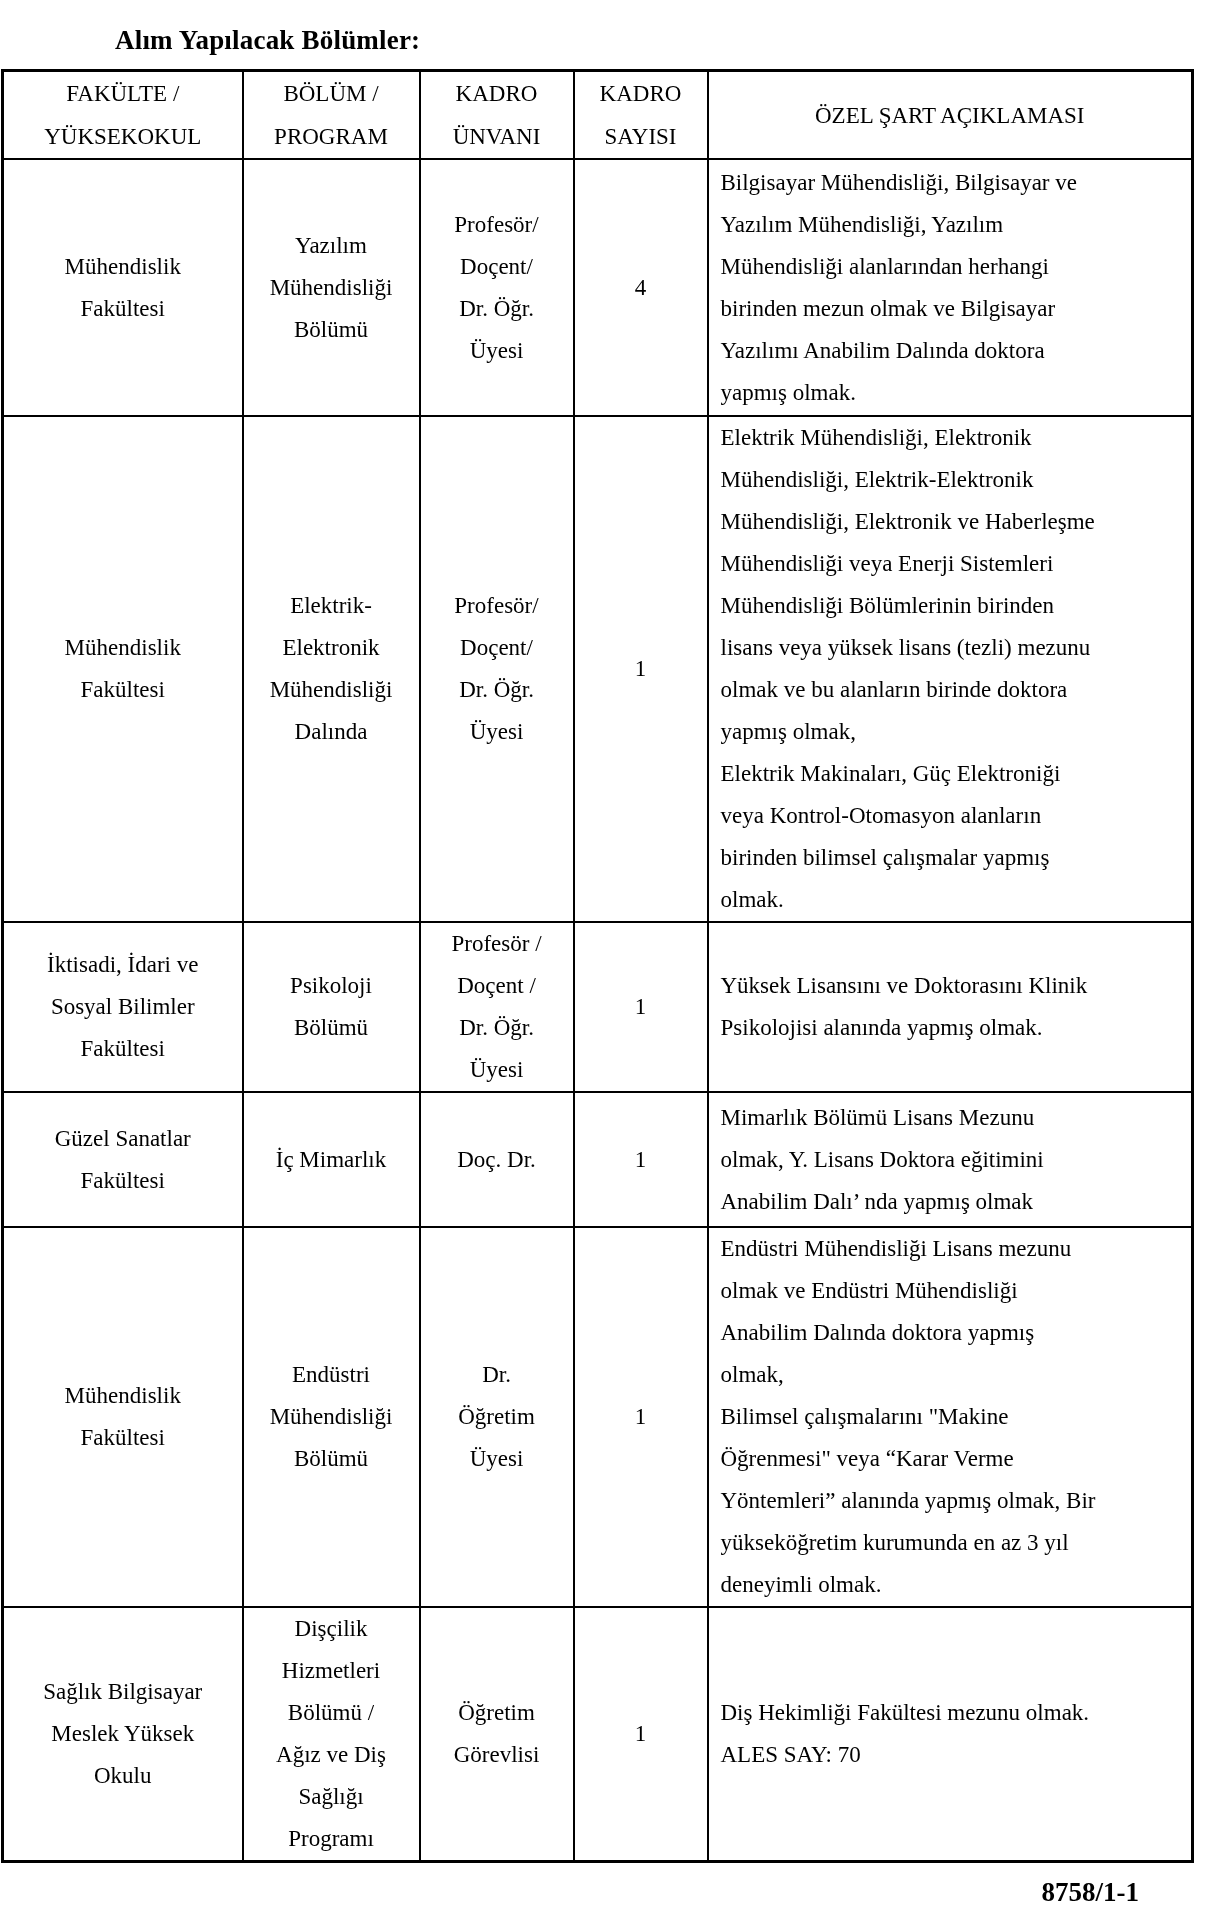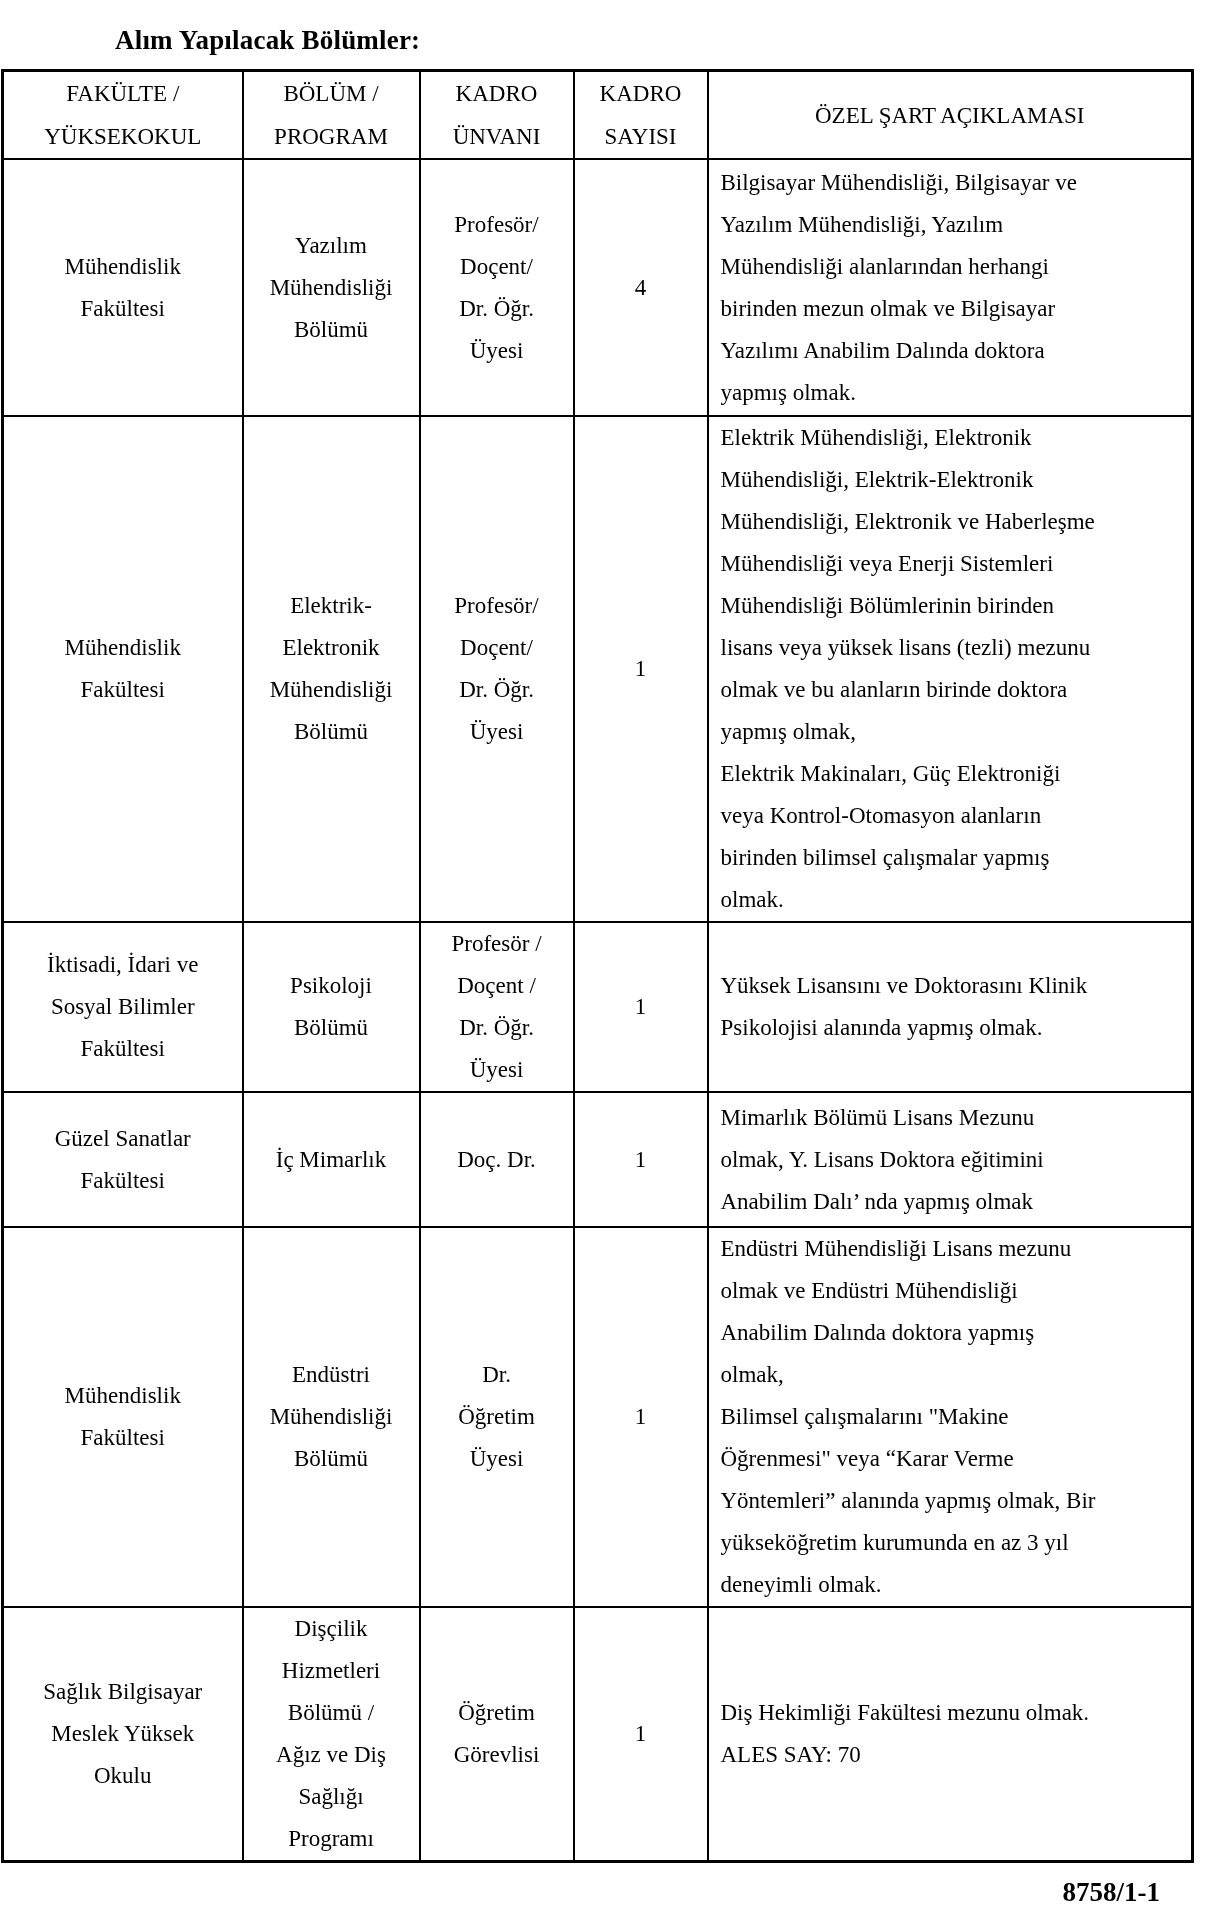--- a/index.html
+++ b/index.html
@@ -46,21 +46,21 @@
   tr.r-header { height: 86px; }
   tr.r0 { height: 257px; }
   tr.r1 { height: 504px; }
   tr.r2 { height: 156px; }
   tr.r3 { height: 135px; }
   tr.r4 { height: 375px; }
   tr.r5 { height: 245px; }
   .doc-footer {
     margin-top: 14px;
     text-align: right;
-    padding-right: 66px;
+    padding-right: 87px;
     font-size: 27px;
     font-weight: bold;
   }
 </style>
 </head>
 <body>
 
 <div class="doc-title">Alım Yapılacak Bölümler:</div>
 
 <table class="kadro-table">
@@ -100,21 +100,21 @@
 birinden mezun olmak ve Bilgisayar
 Yazılımı Anabilim Dalında doktora
 yapmış olmak.</td>
     </tr>
     <tr class="r1">
       <td>Mühendislik
 Fakültesi</td>
       <td>Elektrik-
 Elektronik
 Mühendisliği
-Bölümü</td>
+Dalında</td>
       <td>Profesör/
 Doçent/
 Dr. Öğr.
 Üyesi</td>
       <td>1</td>
       <td class="sart">Elektrik Mühendisliği, Elektronik
 Mühendisliği, Elektrik-Elektronik
 Mühendisliği, Elektronik ve Haberleşme
 Mühendisliği veya Enerji Sistemleri
 Mühendisliği Bölümlerinin birinden

